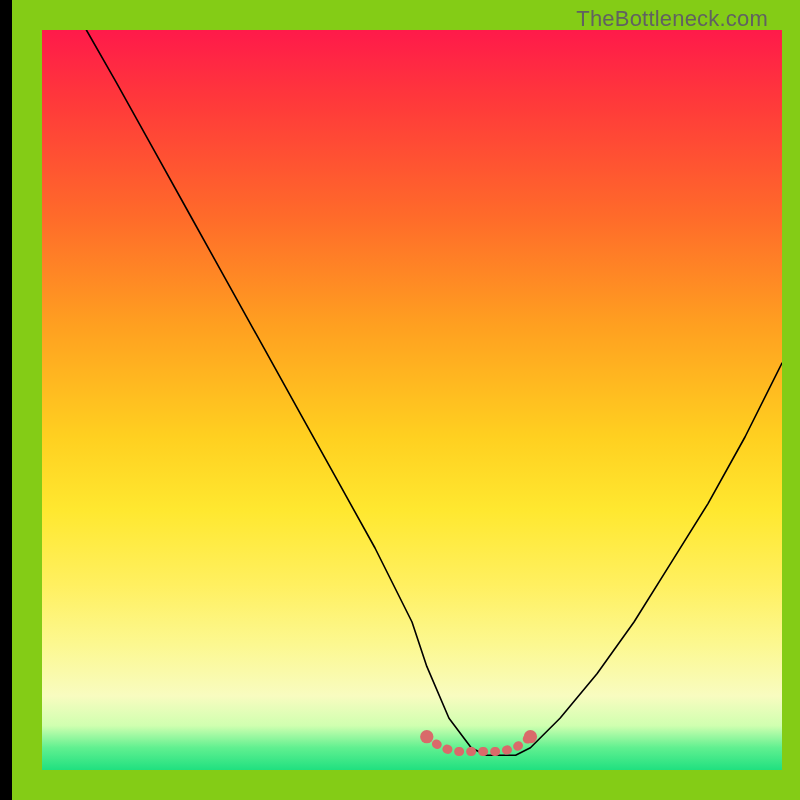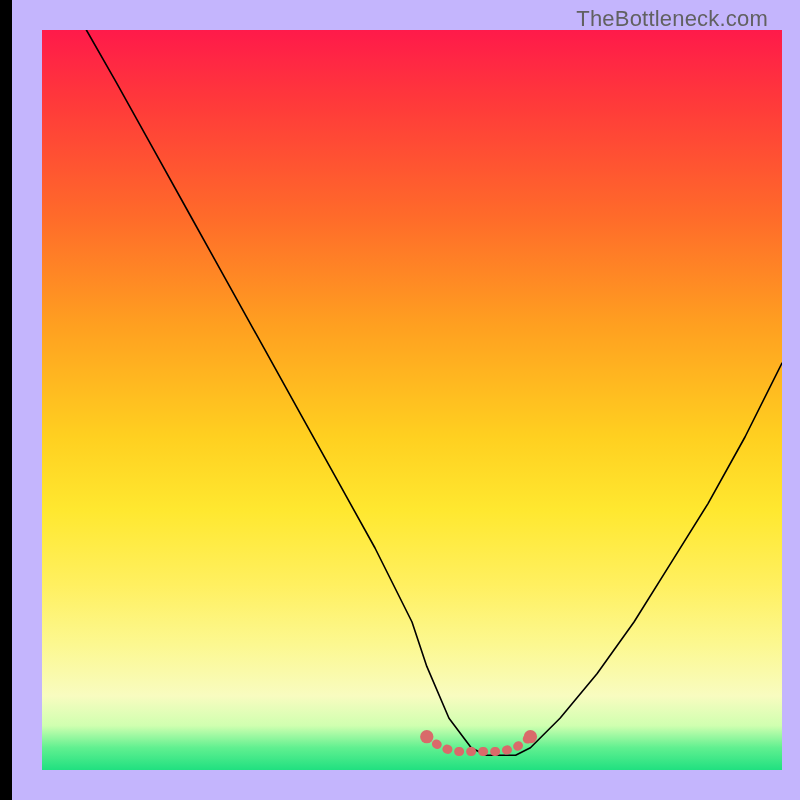--- a/index.html
+++ b/index.html
@@ -7,21 +7,21 @@
     padding: 0;
     width: 800px;
     height: 800px;
     overflow: hidden;
     background: #000;
     font-family: Arial, Helvetica, sans-serif;
   }
   .frame {
     position: absolute;
     inset: 0;
-    background: #c4b5fd;
+    background: #84cc16;
     margin-left: 12px;
   }
   .plot-area {
     position: absolute;
     left: 30px;
     top: 30px;
     width: 740px;
     height: 740px;
     overflow: hidden;
   }

